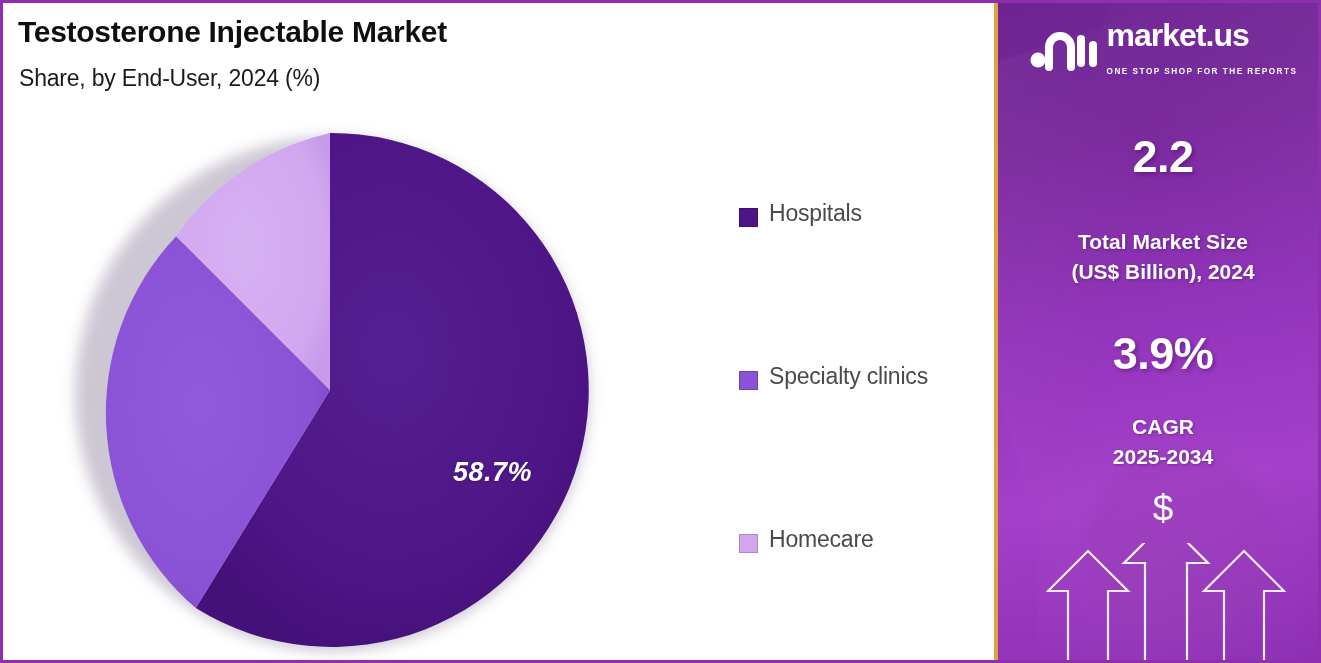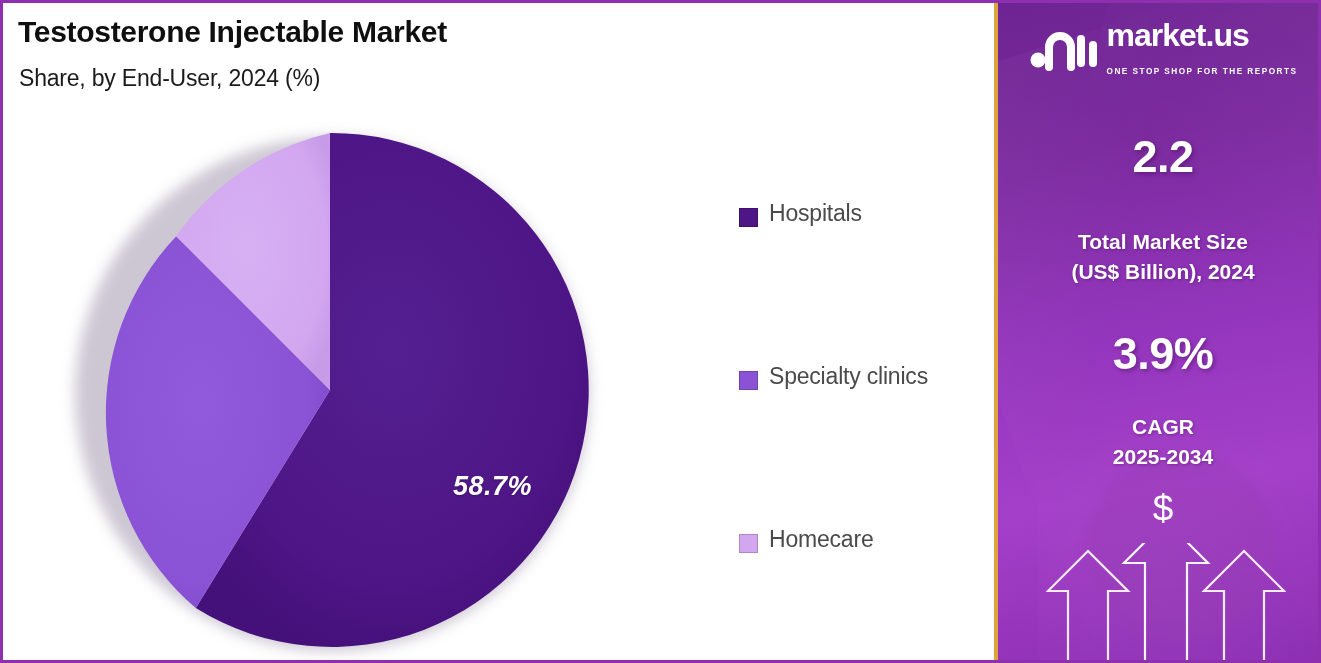--- a/index.html
+++ b/index.html
@@ -67,21 +67,21 @@
     filter: blur(7px);
   }
   #pie-svg {
     position: absolute;
     left: 0; top: 0;
     width: 518px; height: 518px;
   }
   #pie-label {
     position: absolute;
     left: 382px;
-    top: 340px;
+    top: 326px;
     font-size: 27px;
     font-weight: bold;
     font-style: italic;
     color: #ffffff;
     letter-spacing: 0.5px;
     text-shadow: 0 1px 2px rgba(0,0,0,0.25);
     white-space: nowrap;
   }
 
   

